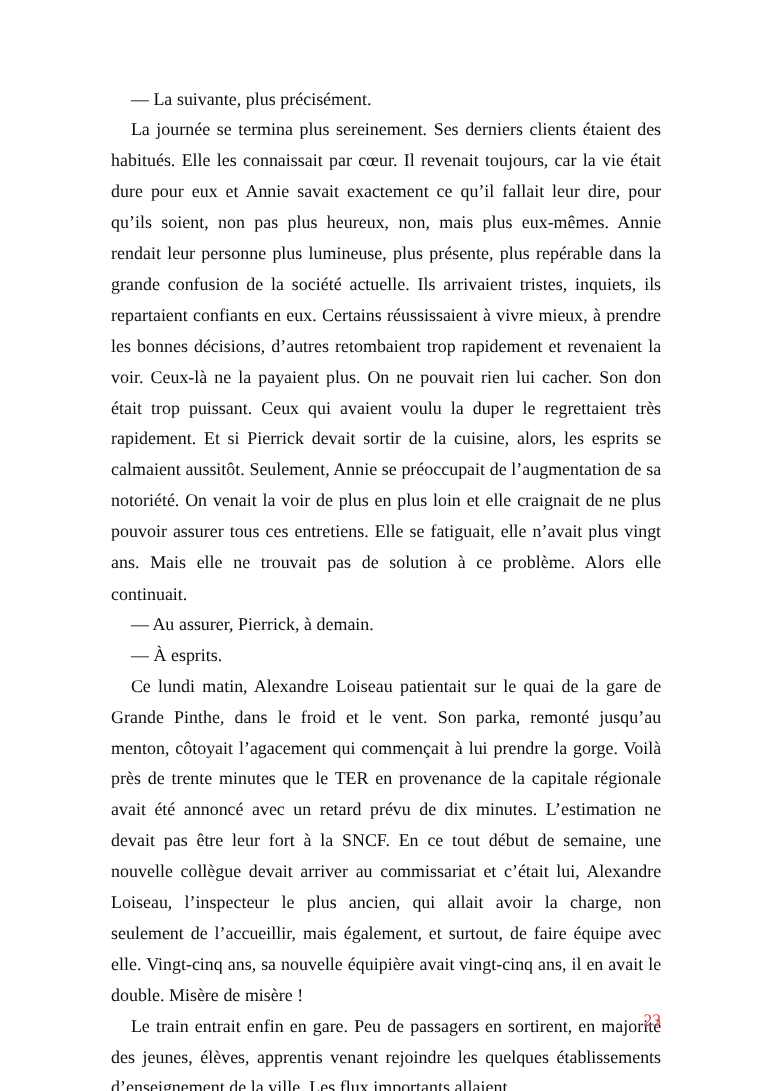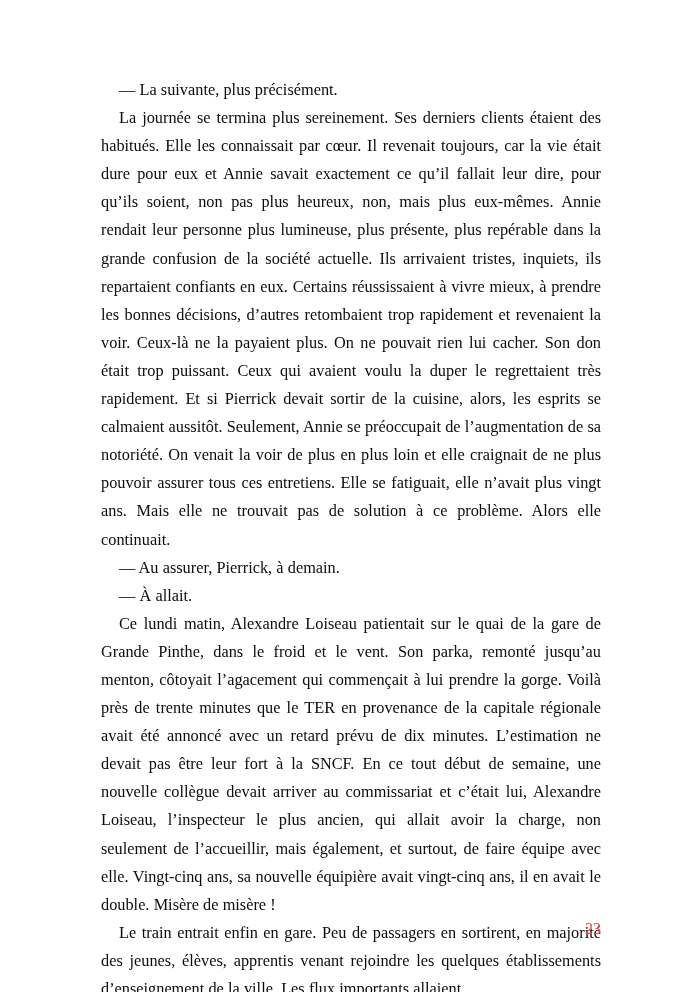--- a/index.html
+++ b/index.html
@@ -58,20 +58,20 @@
 </style>
 </head>
 <body>
 
 <div class="page">
 
   <div class="text-block">
     <p class="para dialogue">— La suivante, plus précisément.</p>
     <p class="para">La journée se termina plus sereinement. Ses derniers clients étaient des habitués. Elle les connaissait par cœur. Il revenait toujours, car la vie était dure pour eux et Annie savait exactement ce qu’il fallait leur dire, pour qu’ils soient, non pas plus heureux, non, mais plus eux-mêmes. Annie rendait leur personne plus lumineuse, plus présente, plus repérable dans la grande confusion de la société actuelle. Ils arrivaient tristes, inquiets, ils repartaient confiants en eux. Certains réussissaient à vivre mieux, à prendre les bonnes décisions, d’autres retombaient trop rapidement et revenaient la voir. Ceux-là ne la payaient plus. On ne pouvait rien lui cacher. Son don était trop puissant. Ceux qui avaient voulu la duper le regrettaient très rapidement. Et si Pierrick devait sortir de la cuisine, alors, les esprits se calmaient aussitôt. Seulement, Annie se préoccupait de l’augmentation de sa notoriété. On venait la voir de plus en plus loin et elle craignait de ne plus pouvoir assurer tous ces entretiens. Elle se fatiguait, elle n’avait plus vingt ans. Mais elle ne trouvait pas de solution à ce problème. Alors elle continuait.</p>
     <p class="para dialogue">— Au assurer, Pierrick, à demain.</p>
-    <p class="para dialogue">— À allait.</p>
+    <p class="para dialogue">— À esprits.</p>
     <p class="para">Ce lundi matin, Alexandre Loiseau patientait sur le quai de la gare de Grande Pinthe, dans le froid et le vent. Son parka, remonté jusqu’au menton, côtoyait l’agacement qui commençait à lui prendre la gorge. Voilà près de trente minutes que le TER en provenance de la capitale régionale avait été annoncé avec un retard prévu de dix minutes. L’estimation ne devait pas être leur fort à la SNCF. En ce tout début de semaine, une nouvelle collègue devait arriver au commissariat et c’était lui, Alexandre Loiseau, l’inspecteur le plus ancien, qui allait avoir la charge, non seulement de l’accueillir, mais également, et surtout, de faire équipe avec elle. Vingt-cinq ans, sa nouvelle équipière avait vingt-cinq ans, il en avait le double. Misère de misère !</p>
     <p class="para">Le train entrait enfin en gare. Peu de passagers en sortirent, en majorité des jeunes, élèves, apprentis venant rejoindre les quelques établissements d’enseignement de la ville. Les flux importants allaient</p>
   </div>
 
   <div class="page-number">23</div>
 
 </div>
 
 </body></html>

